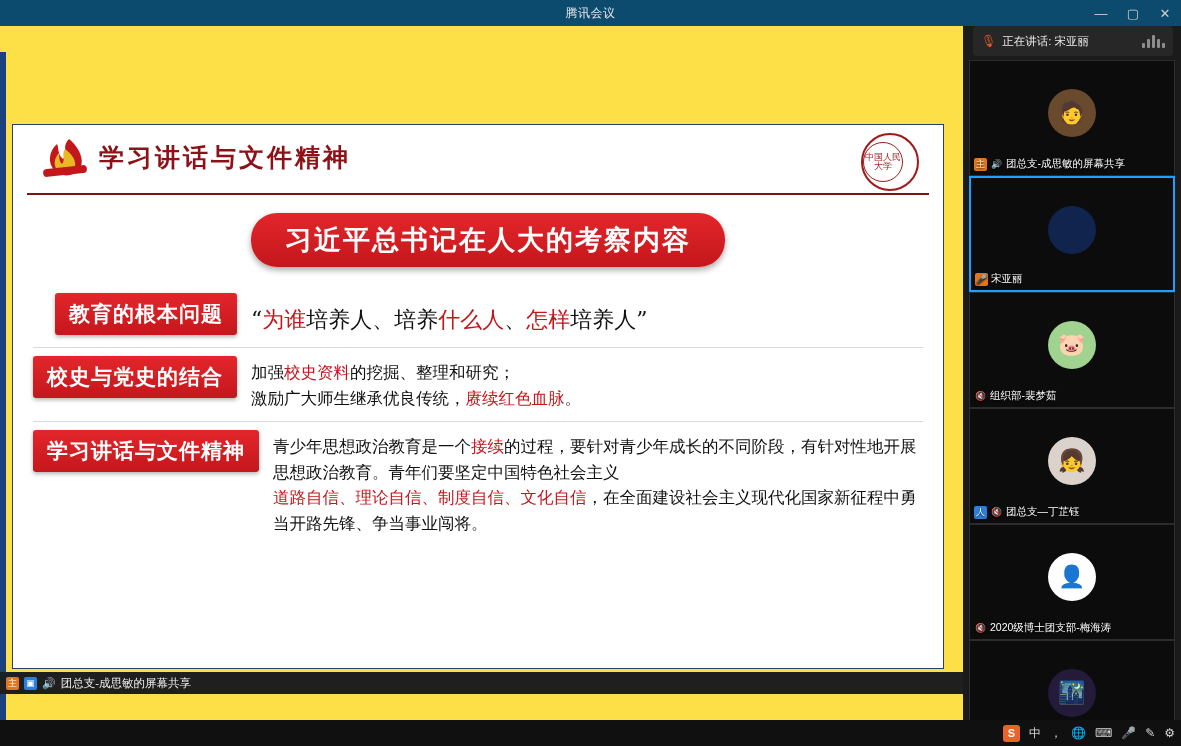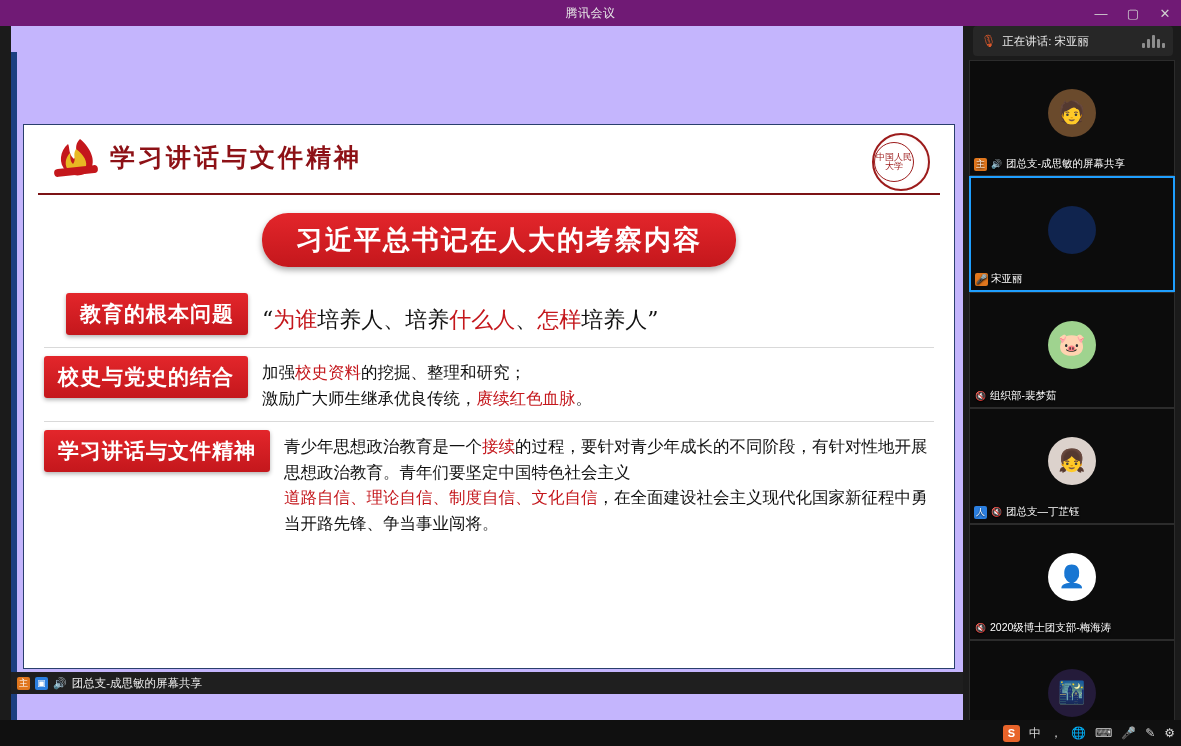--- a/index.html
+++ b/index.html
@@ -12,41 +12,41 @@
   .app {
     position: relative;
     width: 1181px; height: 746px;
     background: #1b1b1b;
   }
 
   
   .titlebar {
     position: absolute; top: 0; left: 0;
     width: 1181px; height: 26px;
-    background: #701a75;
+    background: #0c4a6e;
     display: flex; align-items: center; justify-content: center;
   }
   .titlebar .title {
     color: #e6e6e6; font-size: 12px; letter-spacing: .5px;
   }
   .winbtns {
     position: absolute; right: 0; top: 0; height: 26px;
     display: flex; align-items: center;
   }
   .winbtn {
     width: 32px; height: 26px;
     color: #d0d0d0; font-size: 13px;
     display: flex; align-items: center; justify-content: center;
   }
 
   
   .stage {
-    position: absolute; top: 26px; left: 11px;
+    position: absolute; top: 26px; left: 0;
     width: 974px; height: 694px;
-    background: #c4b5fd;
+    background: #fde047;
   }
   .slide {
     position: absolute;
     left: 12px; top: 98px;
     width: 932px; height: 545px;
     background: #fff;
     border: 1px solid #2a3f6d;
   }
   .slide-head {
     position: relative;

